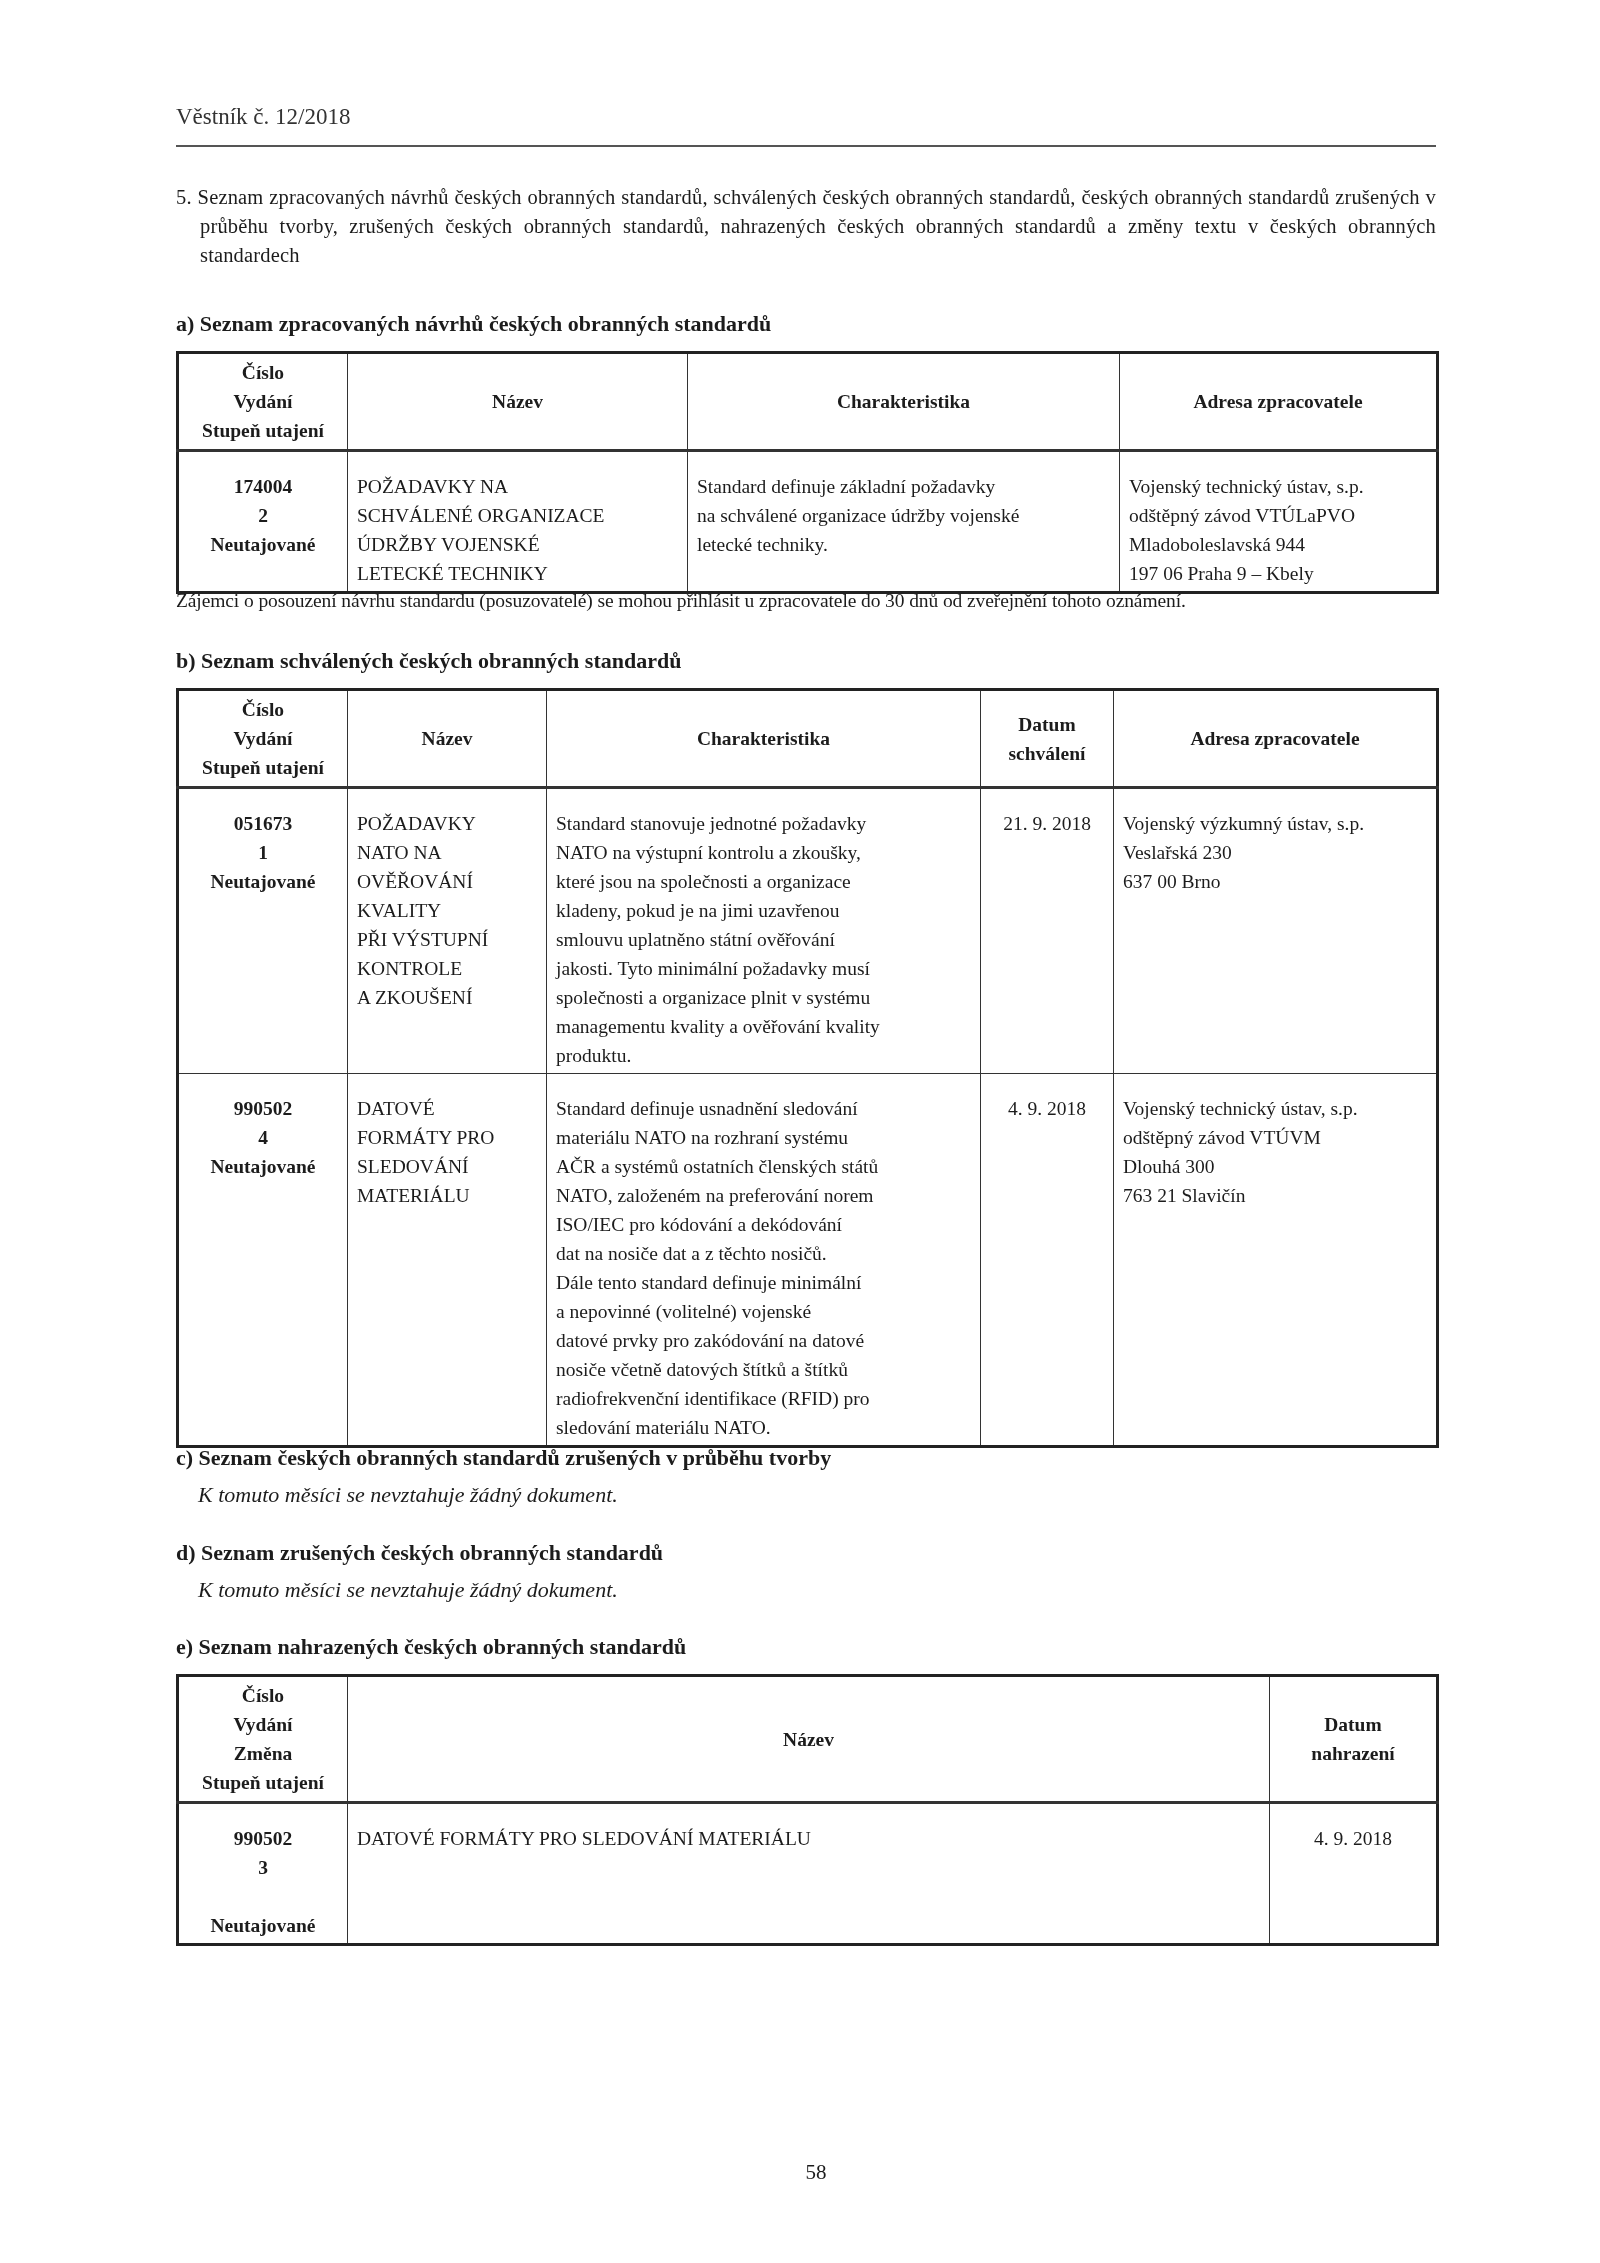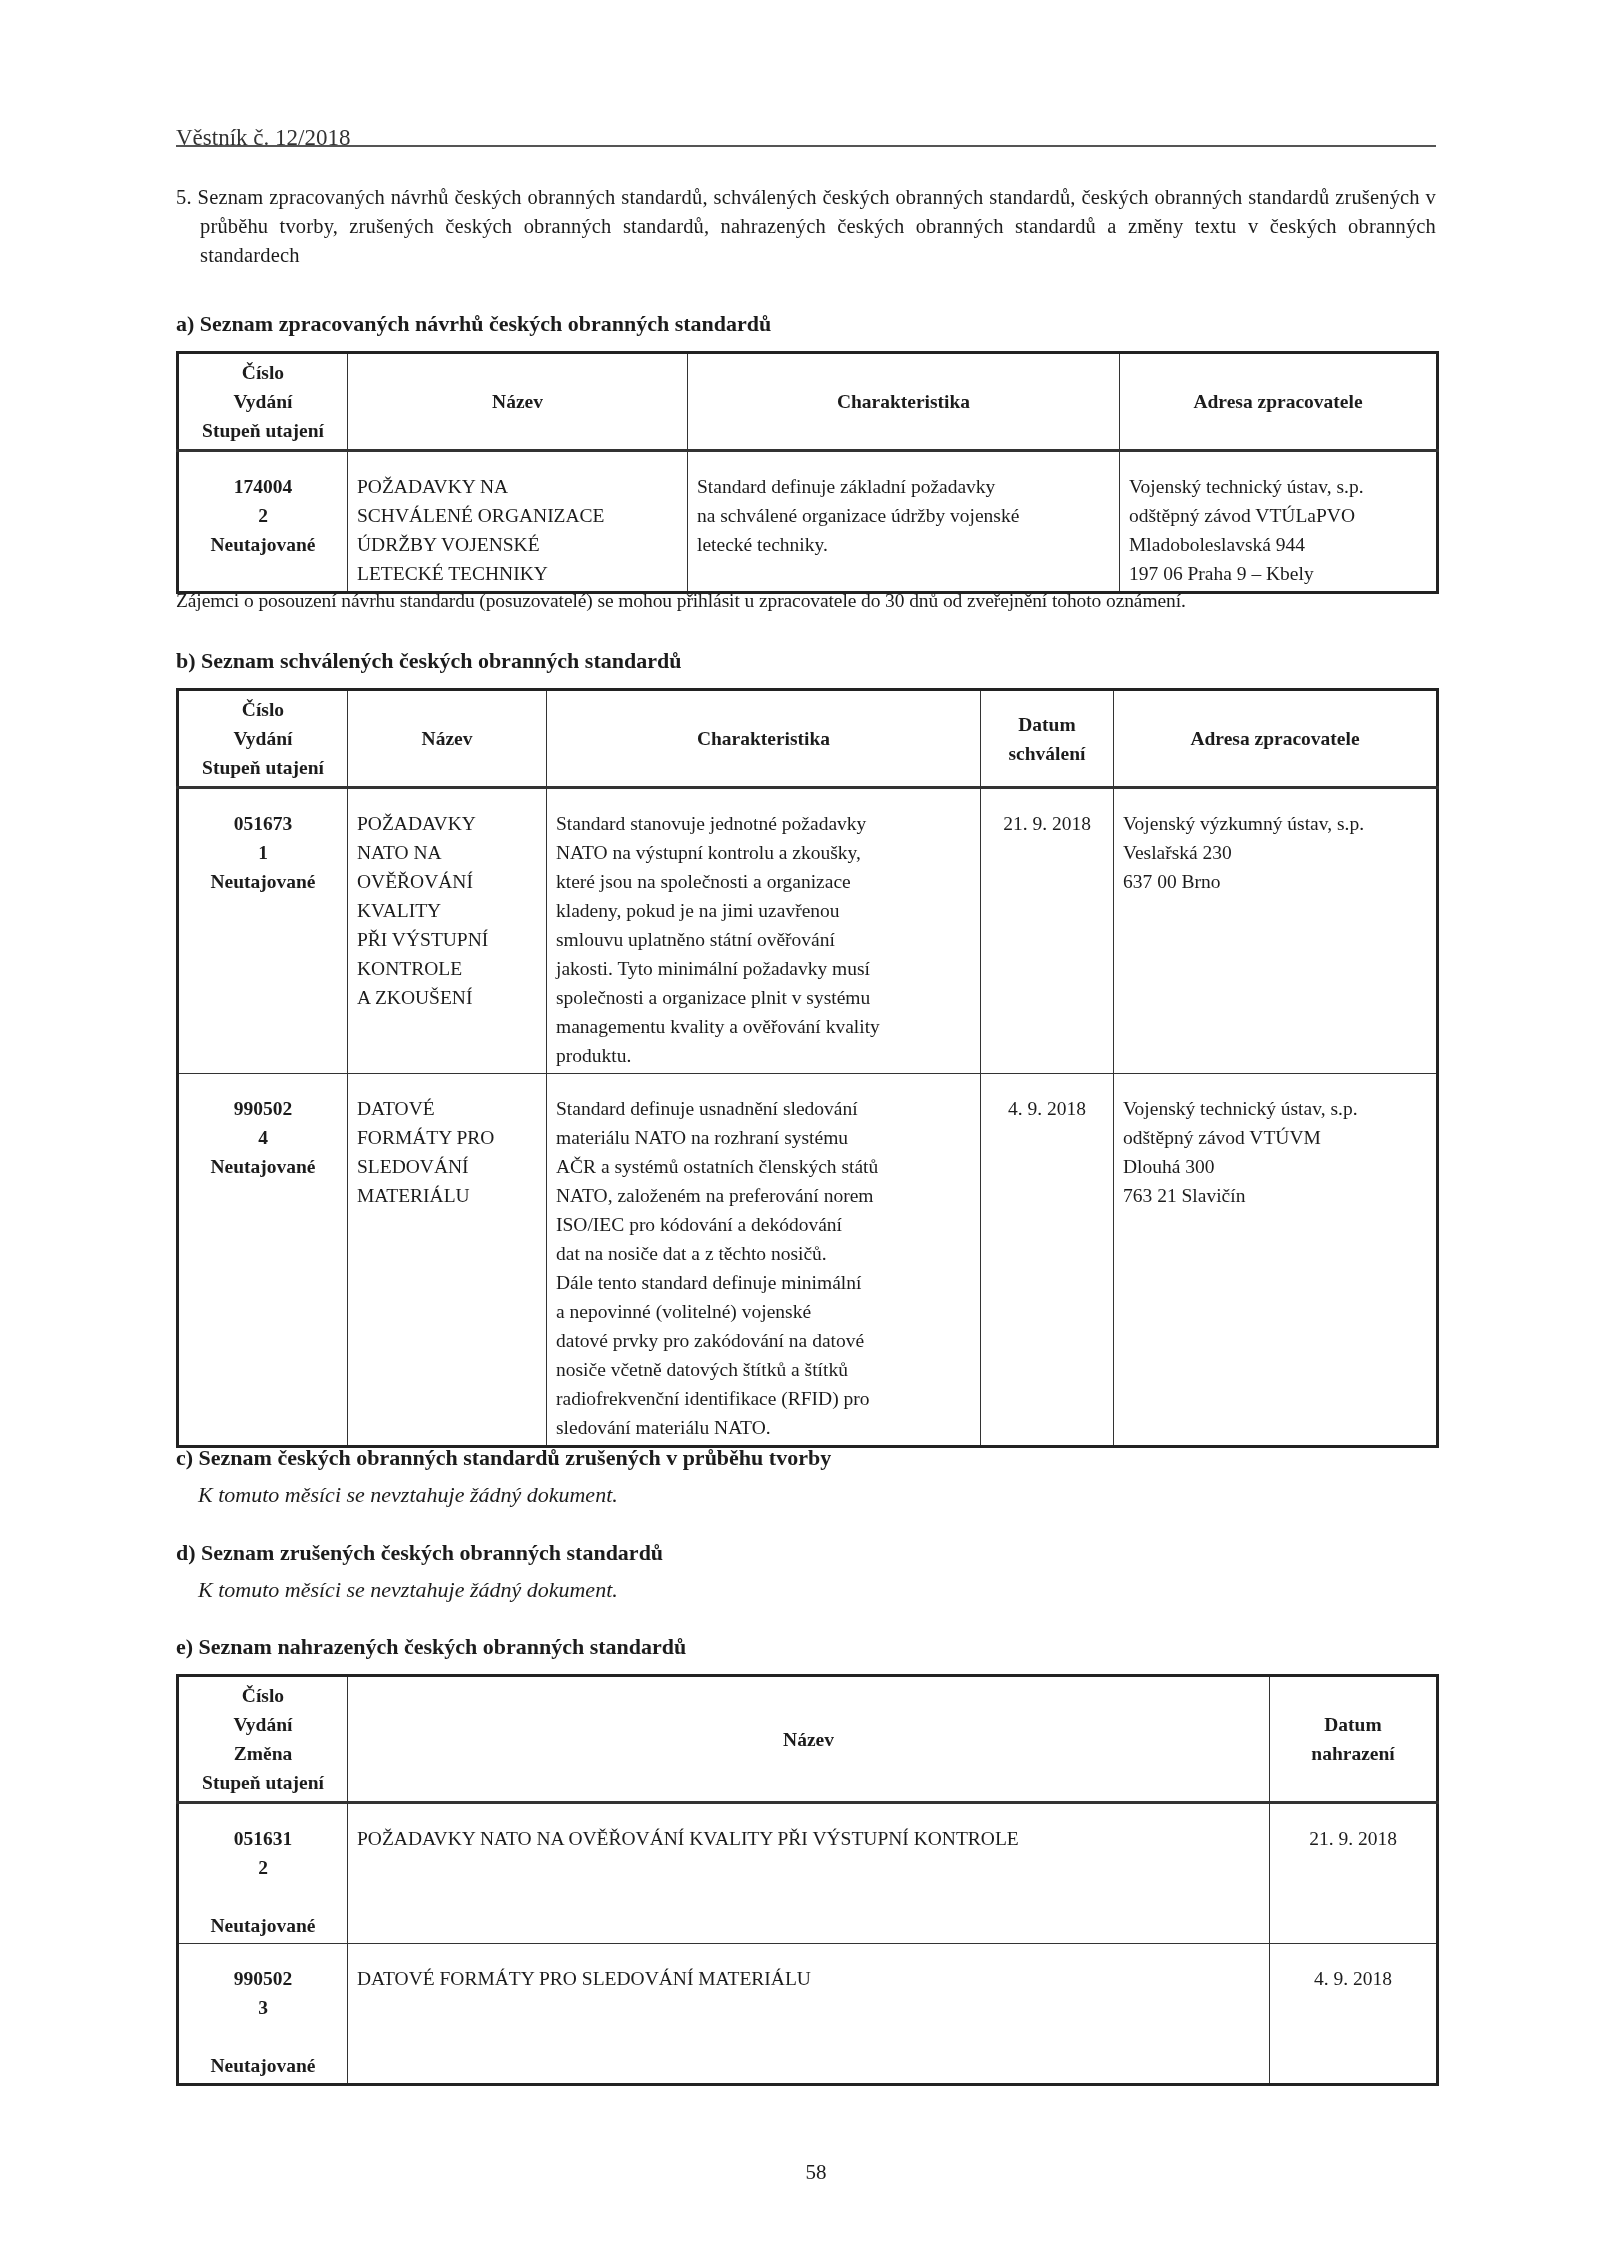--- a/index.html
+++ b/index.html
@@ -2,21 +2,21 @@
 <html><head>
 <meta charset="utf-8">
 <style>
   html, body { margin: 0; padding: 0; background: #ffffff; }
   body {
     width: 1600px; height: 2263px; position: relative; overflow: hidden;
     font-family: "Liberation Serif", "DejaVu Serif", serif;
     color: #1c1c1c;
   }
   .page-header {
-    position: absolute; left: 176px; top: 125px; width: 1260px;
+    position: absolute; left: 176px; top: 104px; width: 1260px;
     font-size: 23px; color: #333;
   }
   .header-rule {
     position: absolute; left: 176px; top: 145px; width: 1260px; height: 0;
     border-top: 2px solid #555;
   }
   .section-title {
     position: absolute; left: 176px; top: 183px; width: 1260px;
     font-size: 20.5px; font-weight: normal; line-height: 29px;
     text-align: justify; text-align-last: left;
@@ -232,30 +232,20 @@
       <th>Název</th>
       <th>
         <span class="line">Datum</span>
         <span class="line">nahrazení</span>
       </th>
     </tr>
   </thead>
   <tbody>
     <tr>
       <td class="id-cell">
-        <span class="line">051631</span>
-        <span class="line">2</span>
-        <span class="spacer"></span>
-        <span class="line">Neutajované</span>
-      </td>
-      <td>POŽADAVKY NATO NA OVĚŘOVÁNÍ KVALITY PŘI VÝSTUPNÍ KONTROLE</td>
-      <td class="date-cell">21. 9. 2018</td>
-    </tr>
-    <tr>
-      <td class="id-cell">
         <span class="line">990502</span>
         <span class="line">3</span>
         <span class="spacer"></span>
         <span class="line">Neutajované</span>
       </td>
       <td>DATOVÉ FORMÁTY PRO SLEDOVÁNÍ MATERIÁLU</td>
       <td class="date-cell">4. 9. 2018</td>
     </tr>
   </tbody>
 </table>

